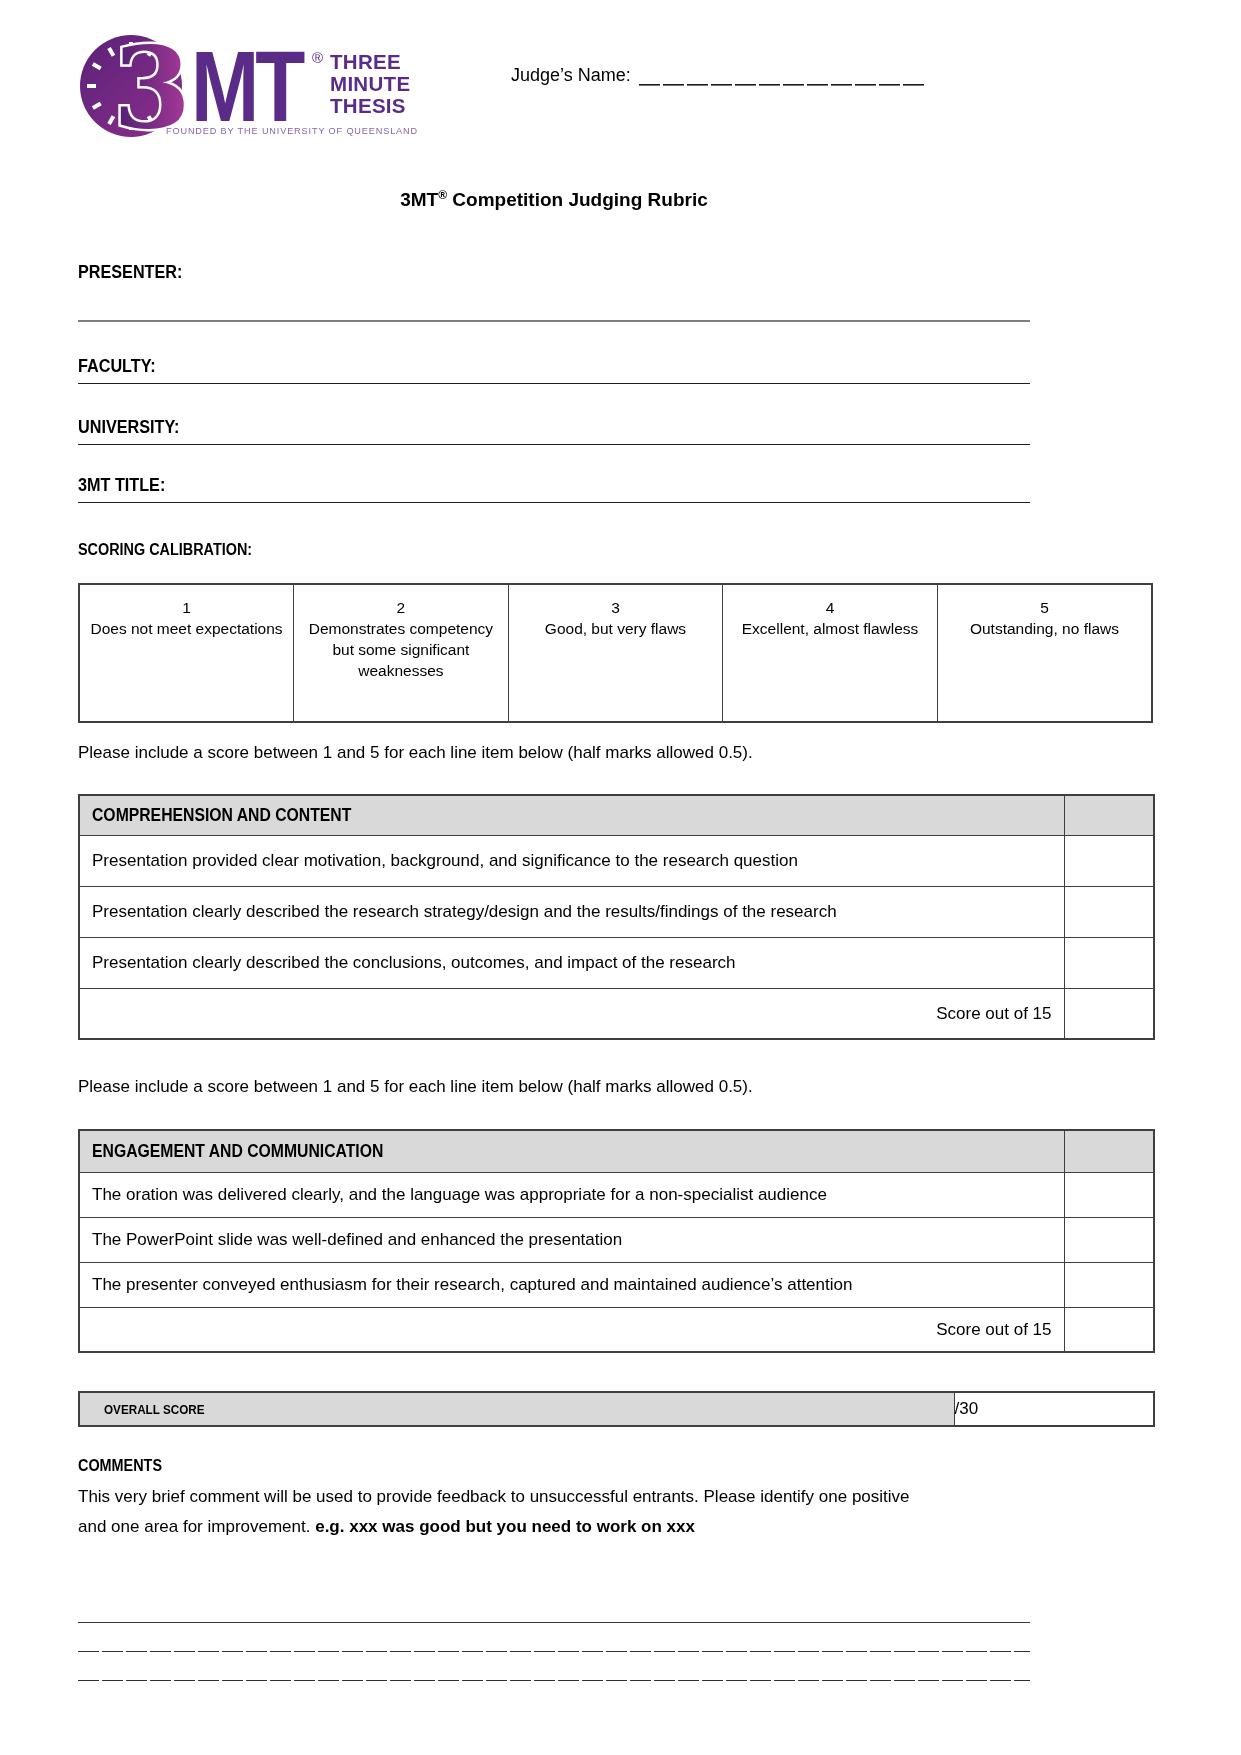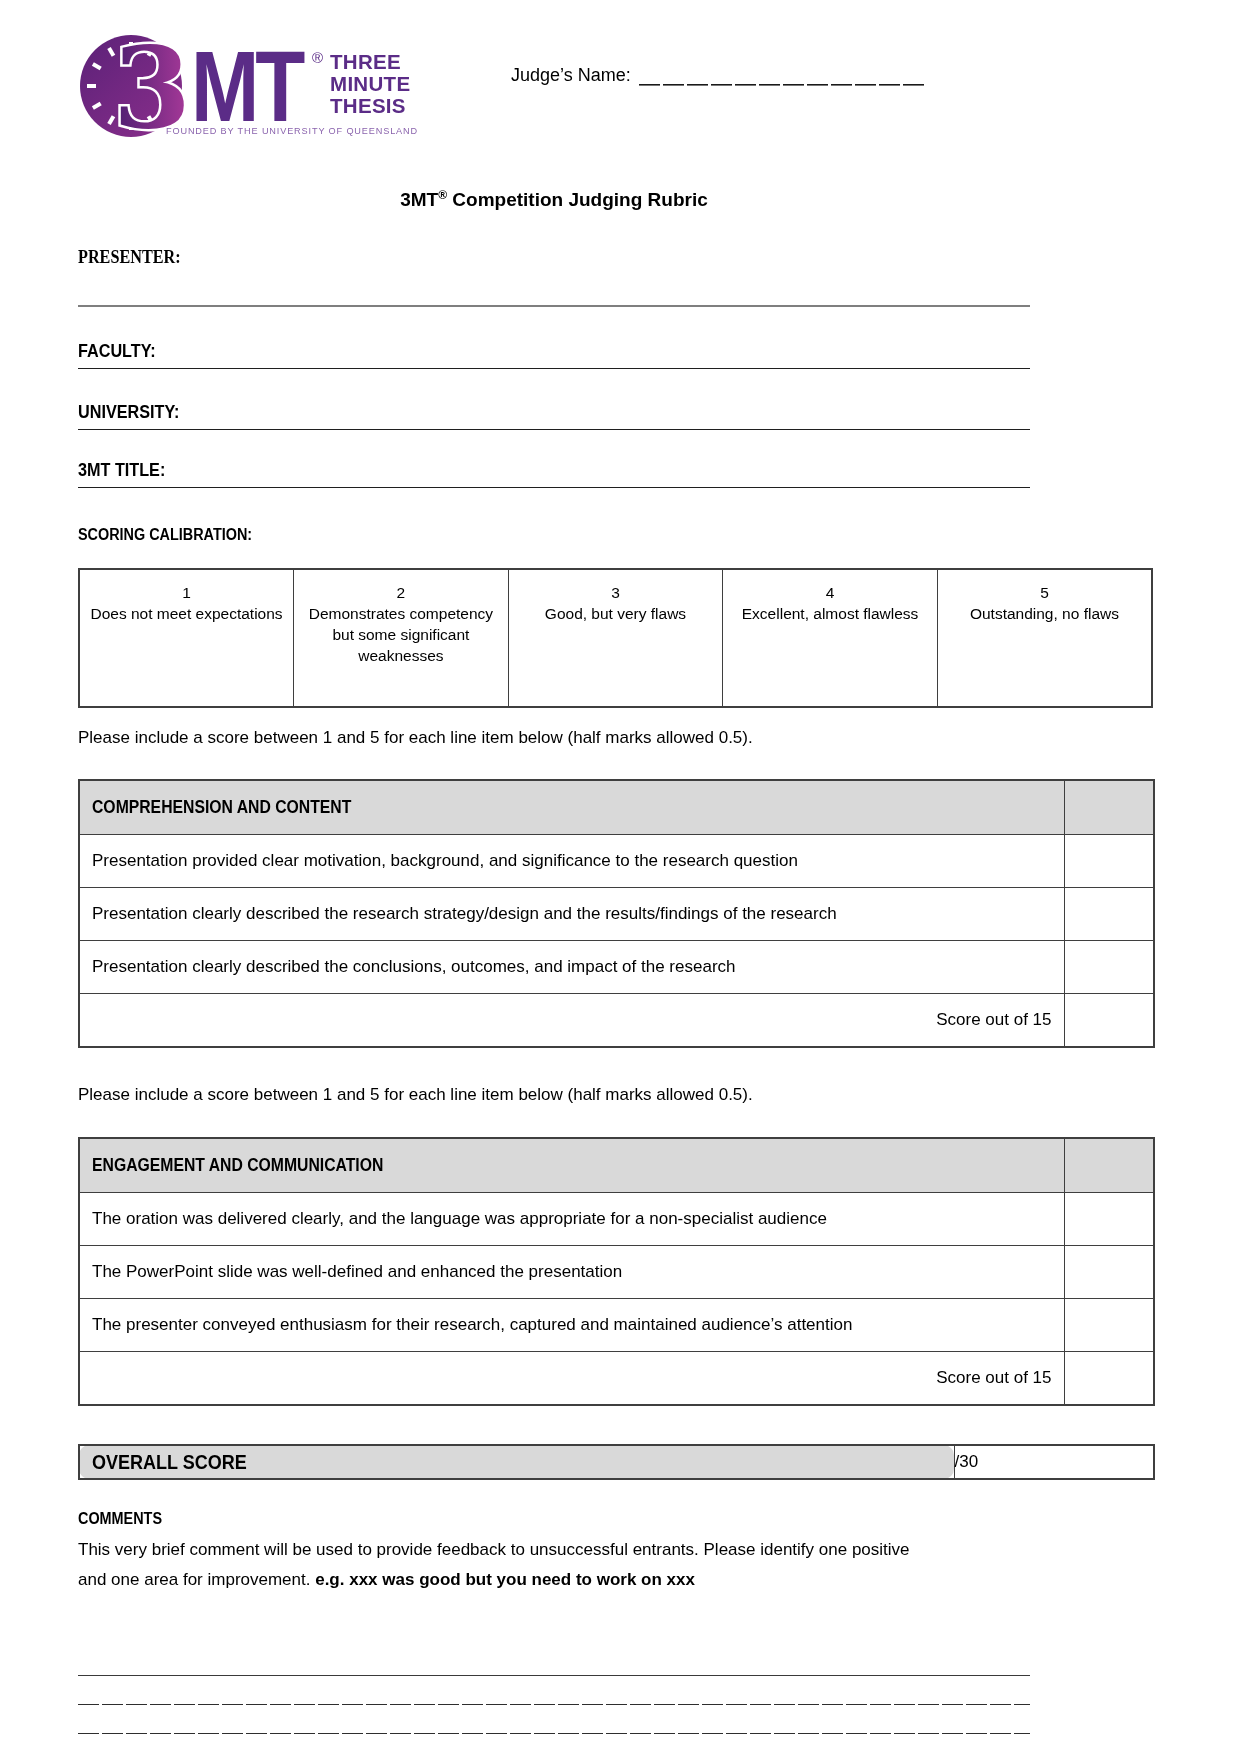--- a/index.html
+++ b/index.html
@@ -25,21 +25,21 @@
   
   .title { margin: 48px 0 0 78px; width: 952px; text-align: center; font-size: 19px; font-weight: 700; }
   .title sup { font-size: 12px; }
 
   
   .cond { display: inline-block; transform: scaleX(.9); transform-origin: 0 50%; white-space: nowrap; font-weight: 700; }
 
   
   .field { margin-left: 78px; width: 952px; }
   .flabel { font-size: 18px; }
-  .f-presenter { margin-top: 36px; font-family: Liberation Serif, serif; }
+  .f-presenter { margin-top: 51px; }
   .f-presenter .fline { margin-top: 37px; border-bottom: 2px solid #7f7f7f; }
   .fline { border-bottom: 1.6px solid #1f1f1f; height: 0; }
   .f-faculty  { margin-top: 34px; } .f-faculty .fline  { margin-top: 6px; }
   .f-university { margin-top: 33px; } .f-university .fline { margin-top: 6px; }
   .f-3mt-title  { margin-top: 30px; } .f-3mt-title .fline  { margin-top: 6px; }
 
   
   .heading { margin: 38px 0 0 78px; font-size: 16px; }
 
   
@@ -48,32 +48,32 @@
   .calib td {
     border: 1px solid #3f3f3f; vertical-align: top; text-align: center;
     padding: 12px 10px 0 10px; font-size: 15.5px; line-height: 21px;
   }
 
   
   .instr { margin: 20px 0 0 78px; width: 952px; font-size: 17px; }
 
   
   .crit { margin: 31px 0 0 78px; width: 1075px; border: 2px solid #3f3f3f; font-size: 17px; }
-  .crit td { border: 1px solid #3f3f3f; padding: 16px 12px; height: 51px; vertical-align: middle; }
+  .crit td { border: 1px solid #3f3f3f; padding: 0 12px; height: 51px; vertical-align: middle; }
   .crit tr.thead td { background: #d9d9d9; height: 40px; }
   .crit .sec-heading { font-size: 17.5px; }
   .crit td.slabel { text-align: right; }
   .crit.c2 { margin-top: 32px; }
   .crit.c2 td { height: 45px; margin-top: 35px; }
   .crit.c2 tr.thead td { height: 42px; }
 
   
   .overall { margin: 38px 0 0 78px; width: 1075px; border: 2px solid #3f3f3f; }
   .overall td { border: 1px solid #3f3f3f; height: 34px; vertical-align: middle; }
-  .overall td.ohead { background: #d9d9d9; padding-left: 12px; font-size: 20px; border-radius: 10px; }
+  .overall td.ohead { background: #d9d9d9; padding-left: 24px; font-size: 13px; }
   .overall td.oval { background: #fff; text-align: left; padding-right: 8px; font-size: 17px; }
 
   
   .comments-h { margin-top: 30px; }
   .cbody { margin: 7px 0 0 78px; width: 952px; font-size: 17px; line-height: 30px; }
   .cline { margin-left: 78px; width: 952px; }
   .cline.solid { margin-top: 80px; border-bottom: 1.6px solid #3a3a3a; height: 0; }
   .cline.dashed {
     margin-top: 26px; height: 3px;
     background: repeating-linear-gradient(90deg, #2e2e2e 0 21px, transparent 21px 24px);

